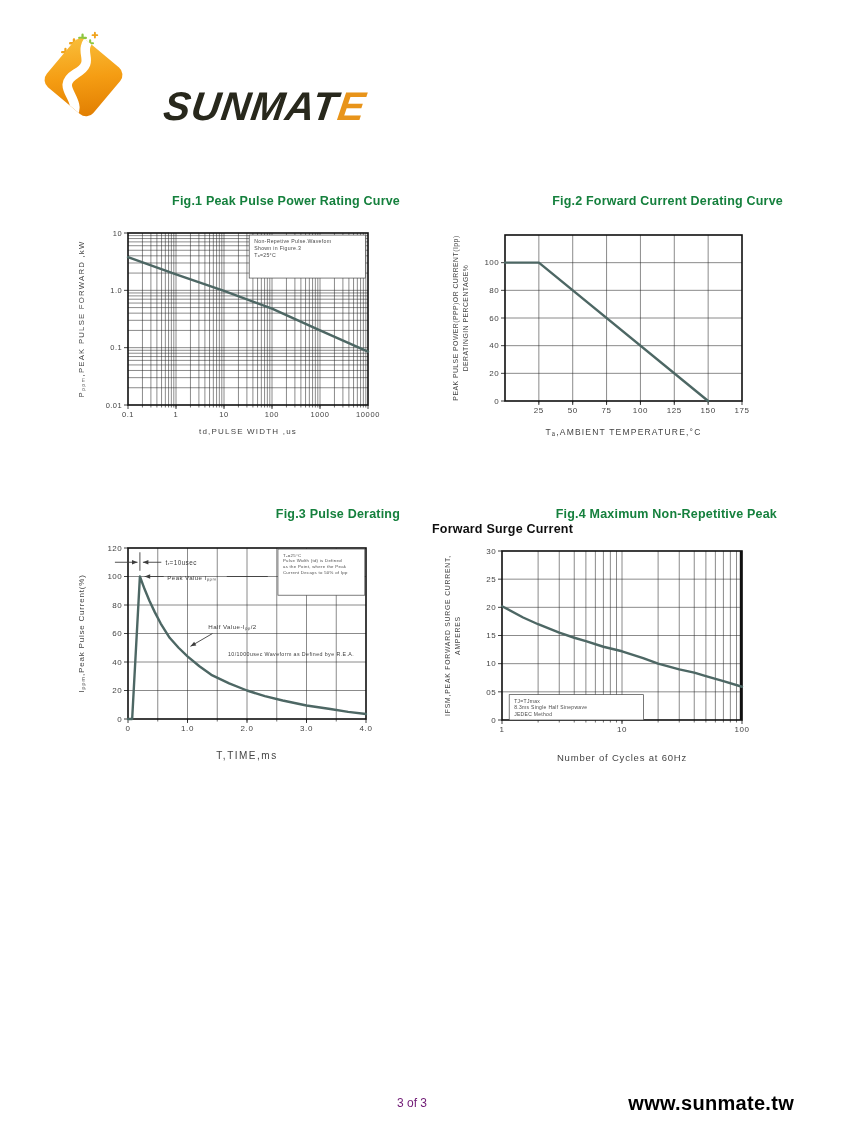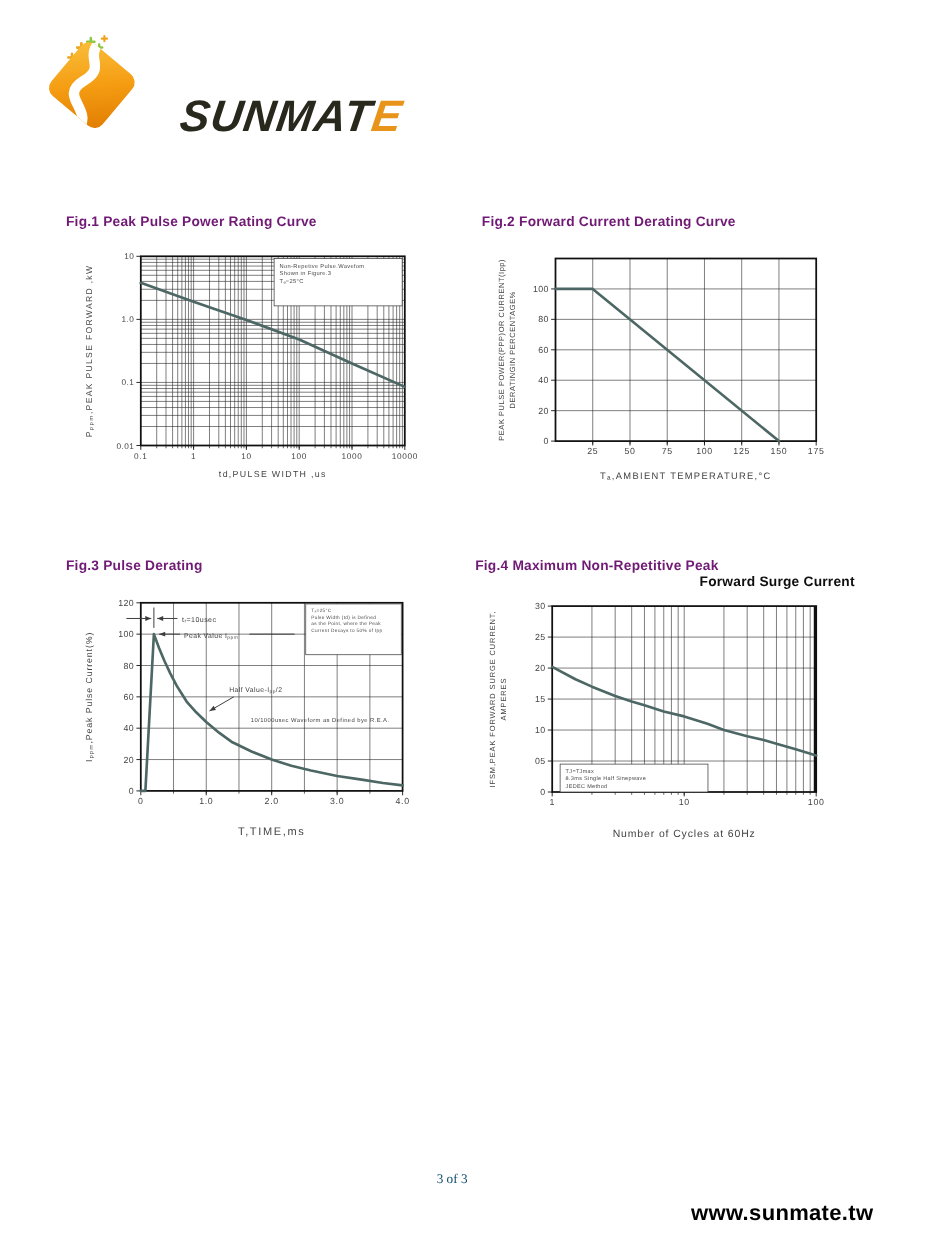--- a/index.html
+++ b/index.html
@@ -5,33 +5,33 @@
   html,body{margin:0;padding:0;background:#ffffff;}
   .page{position:relative;width:847px;height:1139px;background:#fff;
         font-family:"Liberation Sans",sans-serif;overflow:hidden;}
   .logo{position:absolute;left:36px;top:28px;display:flex;align-items:flex-start;}
   .logo-icon{width:95px;height:95px;}
   .wordmark{position:absolute;left:128px;top:56px;font-size:40px;font-weight:bold;
             font-style:italic;color:#28281c;transform:skewX(-8deg);letter-spacing:1px;
             white-space:nowrap;}
   .wordmark .accent{color:#e8941a;}
   .fig{position:absolute;}
-  .fig-title{font-size:12.5px;font-weight:bold;color:#701a75;text-align:left;
+  .fig-title{font-size:12.5px;font-weight:bold;color:#15803d;text-align:right;
              letter-spacing:0.2px;line-height:15px;}
-  .fig-title2{font-size:12.5px;font-weight:bold;color:#0f0f0f;text-align:right;
+  .fig-title2{font-size:12.5px;font-weight:bold;color:#0f0f0f;text-align:left;
               letter-spacing:0.2px;line-height:15px;}
   .fig-title2:empty{display:none;}
   .fig1{left:60px;top:194px;width:340px;}
   .fig2{left:438px;top:194px;width:345px;}
   .fig3{left:60px;top:507px;width:340px;}
   .fig4{left:432px;top:507px;width:345px;}
   .chart-host{margin-top:13px;}
   .fig4 .chart-host{margin-top:2px;}
   svg{font-family:"Liberation Sans",sans-serif;display:block;}
-  .footer-page{position:absolute;left:397px;top:1064px;font-size:12px;color:#0c4a6e;font-family:Liberation Serif, serif;}
+  .footer-page{position:absolute;left:397px;top:1096px;font-size:12px;color:#701a75;}
   .footer-url{position:absolute;right:53px;top:1092px;font-size:20px;font-weight:bold;
               color:#000;letter-spacing:0.3px;}
 </style>
 </head>
 <body>
 
 <div class="page">
 
   <div class="logo">
     <svg class="logo-icon" viewBox="0 0 100 100">

